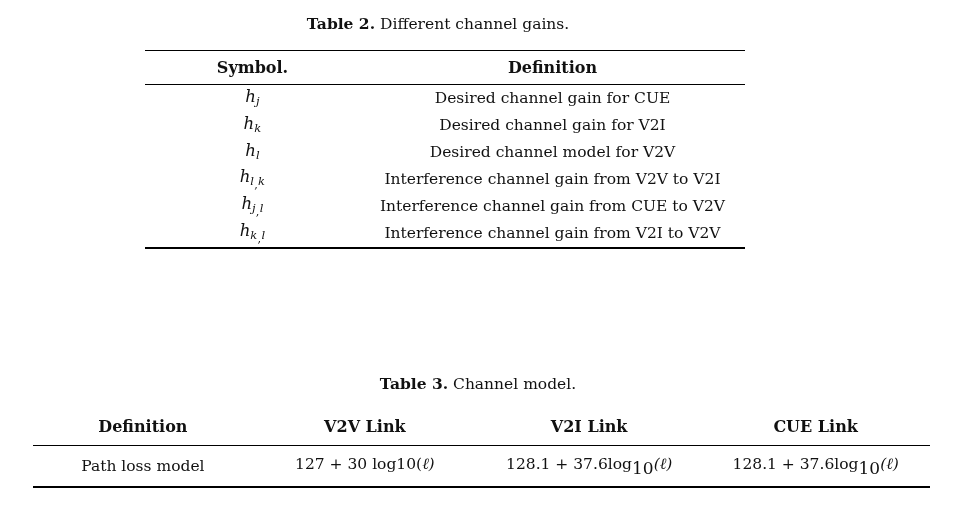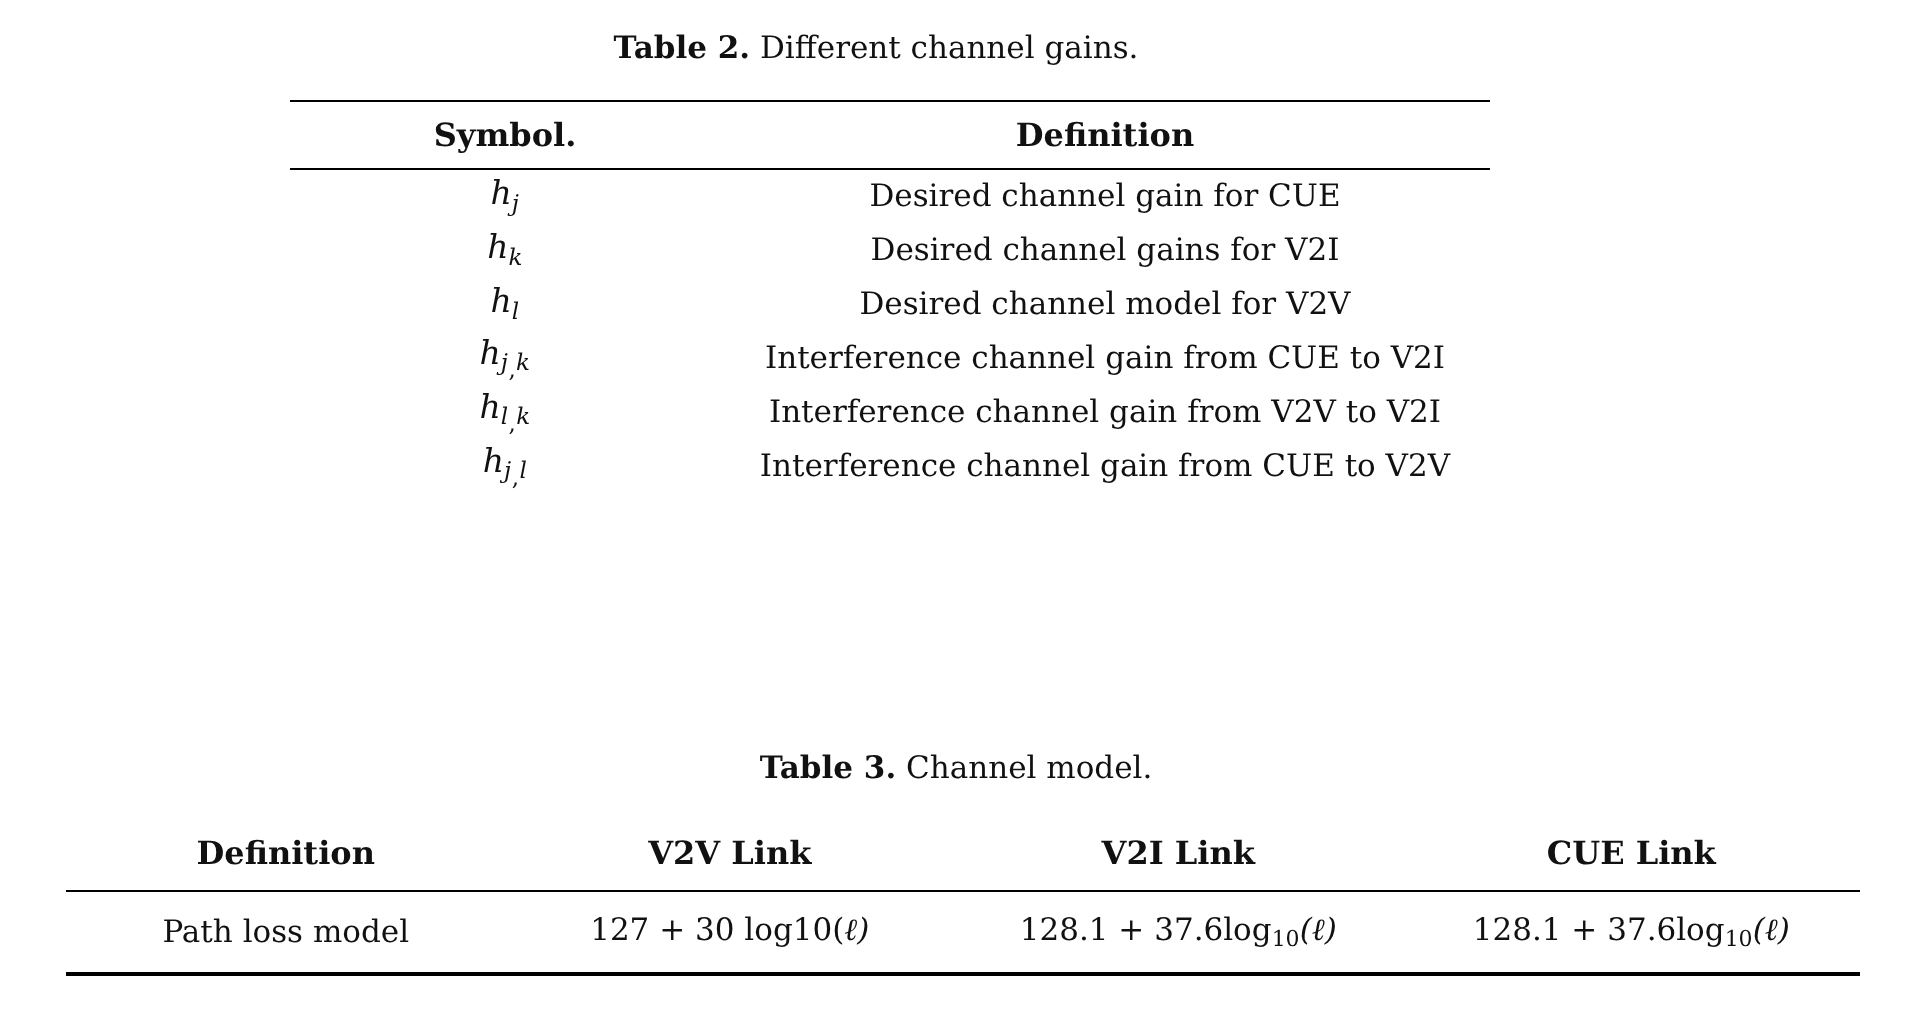--- a/index.html
+++ b/index.html
@@ -74,21 +74,21 @@
     vertical-align: -0.30em;
     letter-spacing: 0.2px;
   }
   .msub-comma {
     font-style: normal;
     font-size: 11.5px;
     vertical-align: -0.30em;
   }
   .num-sub {
     font-style: normal;
-    font-size: 11px;
+    font-size: 17px;
     vertical-align: -0.28em;
   }
   .formula { font-size: 15.5px; }
   .ell {
     font-family: "DejaVu Serif", "Liberation Serif", serif;
     font-style: italic;
   }
 
   
   #figure-table2 { left: 0; top: 14px; width: 876px; }
@@ -130,37 +130,37 @@
           <th class="rule-top">Definition</th>
         </tr>
       </thead>
       <tbody>
         <tr class="rule-mid">
           <td><span class="mi">h</span><span class="msub">j</span></td>
           <td>Desired channel gain for CUE</td>
         </tr>
         <tr>
           <td><span class="mi">h</span><span class="msub">k</span></td>
-          <td>Desired channel gains for V2I</td>
+          <td>Desired channel gain for V2I</td>
         </tr>
         <tr>
           <td><span class="mi">h</span><span class="msub">l</span></td>
           <td>Desired channel model for V2V</td>
-        </tr>
-        <tr>
-          <td><span class="mi">h</span><span class="msub"><span>j</span><span class="msub-comma">,</span><span>k</span></span></td>
-          <td>Interference channel gain from CUE to V2I</td>
         </tr>
         <tr>
           <td><span class="mi">h</span><span class="msub"><span>l</span><span class="msub-comma">,</span><span>k</span></span></td>
           <td>Interference channel gain from V2V to V2I</td>
         </tr>
         <tr>
           <td><span class="mi">h</span><span class="msub"><span>j</span><span class="msub-comma">,</span><span>l</span></span></td>
           <td>Interference channel gain from CUE to V2V</td>
+        </tr>
+        <tr class="rule-bottom">
+          <td><span class="mi">h</span><span class="msub"><span>k</span><span class="msub-comma">,</span><span>l</span></span></td>
+          <td>Interference channel gain from V2I to V2V</td>
         </tr>
       </tbody>
     </table>
   </div>
 </div>
 
 <div class="figure" id="figure-table3">
 
   <div class="caption">
     <span class="cap-label">Table 3.</span>

